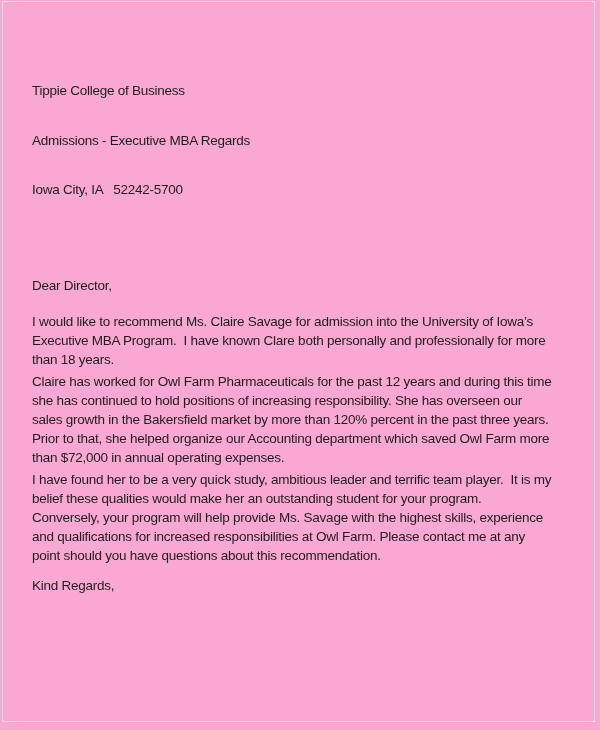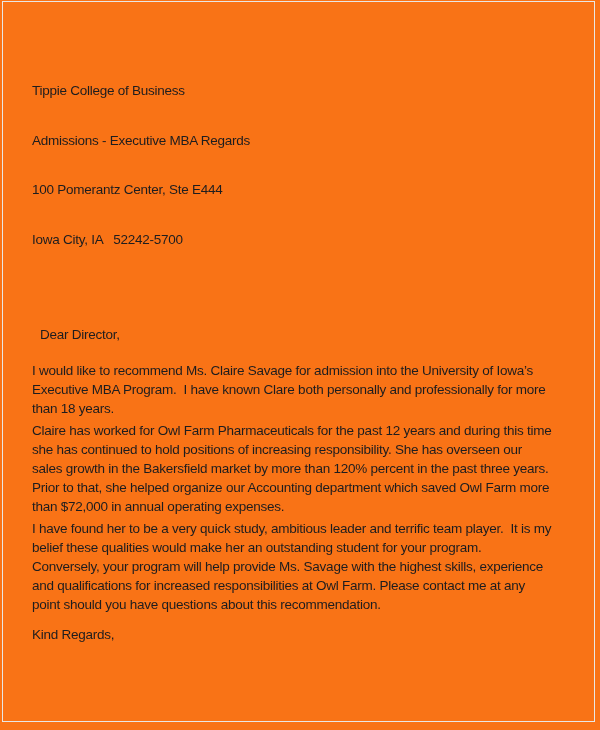--- a/index.html
+++ b/index.html
@@ -4,21 +4,21 @@
 <style>
   * { margin: 0; padding: 0; box-sizing: border-box; }
   html, body {
     background: #ffffff;
     font-family: "Liberation Sans", "DejaVu Sans", sans-serif;
   }
   .page {
     position: relative;
     width: 600px;
     height: 730px;
-    background: #f97316;
+    background: #f9a8d4;
     overflow: hidden;
   }
   .sheet-border {
     position: absolute;
     left: 2px;
     top: 1px;
     right: 5px;
     bottom: 8px;
     border: 1px solid #e9e7e4;
     pointer-events: none;
@@ -30,21 +30,20 @@
     color: #1d1d1f;
     font-size: 13.5px;
     letter-spacing: -0.25px;
     line-height: 19px;
   }
   .sender-block {
     line-height: 16.5px;
   }
   .salutation {
     margin-top: 44px;
-    margin-left: 8px;
   }
   .para-first {
     margin-top: 17px;
   }
   .para {
     margin-top: 3px;
   }
   .para-text {
     white-space: pre-wrap;
     max-width: 545px;
@@ -56,21 +55,20 @@
 </head>
 <body>
 
 <div class="page">
   <div class="sheet-border"></div>
   <div class="content">
 
     <div class="sender-block para-text">
       <div>Tippie College of Business</div>
       <div>Admissions - Executive MBA Regards</div>
-      <div>100 Pomerantz Center, Ste E444</div>
       <div>Iowa City, IA   52242-5700</div>
     </div>
 
     <div class="salutation">Dear Director,</div>
 
     <div class="para-first para-text">I would like to recommend Ms. Claire Savage for admission into the University of Iowa’s Executive MBA Program.  I have known Clare both personally and professionally for more than 18 years.</div>
 
     <div class="para para-text">Claire has worked for Owl Farm Pharmaceuticals for the past 12 years and during this time she has continued to hold positions of increasing responsibility. She has overseen our sales growth in the Bakersfield market by more than 120% percent in the past three years.  Prior to that, she helped organize our Accounting department which saved Owl Farm more than $72,000 in annual operating expenses.</div>
 
     <div class="para para-text">I have found her to be a very quick study, ambitious leader and terrific team player.  It is my belief these qualities would make her an outstanding student for your program.  Conversely, your program will help provide Ms. Savage with the highest skills, experience and qualifications for increased responsibilities at Owl Farm. Please contact me at any point should you have questions about this recommendation.</div>

